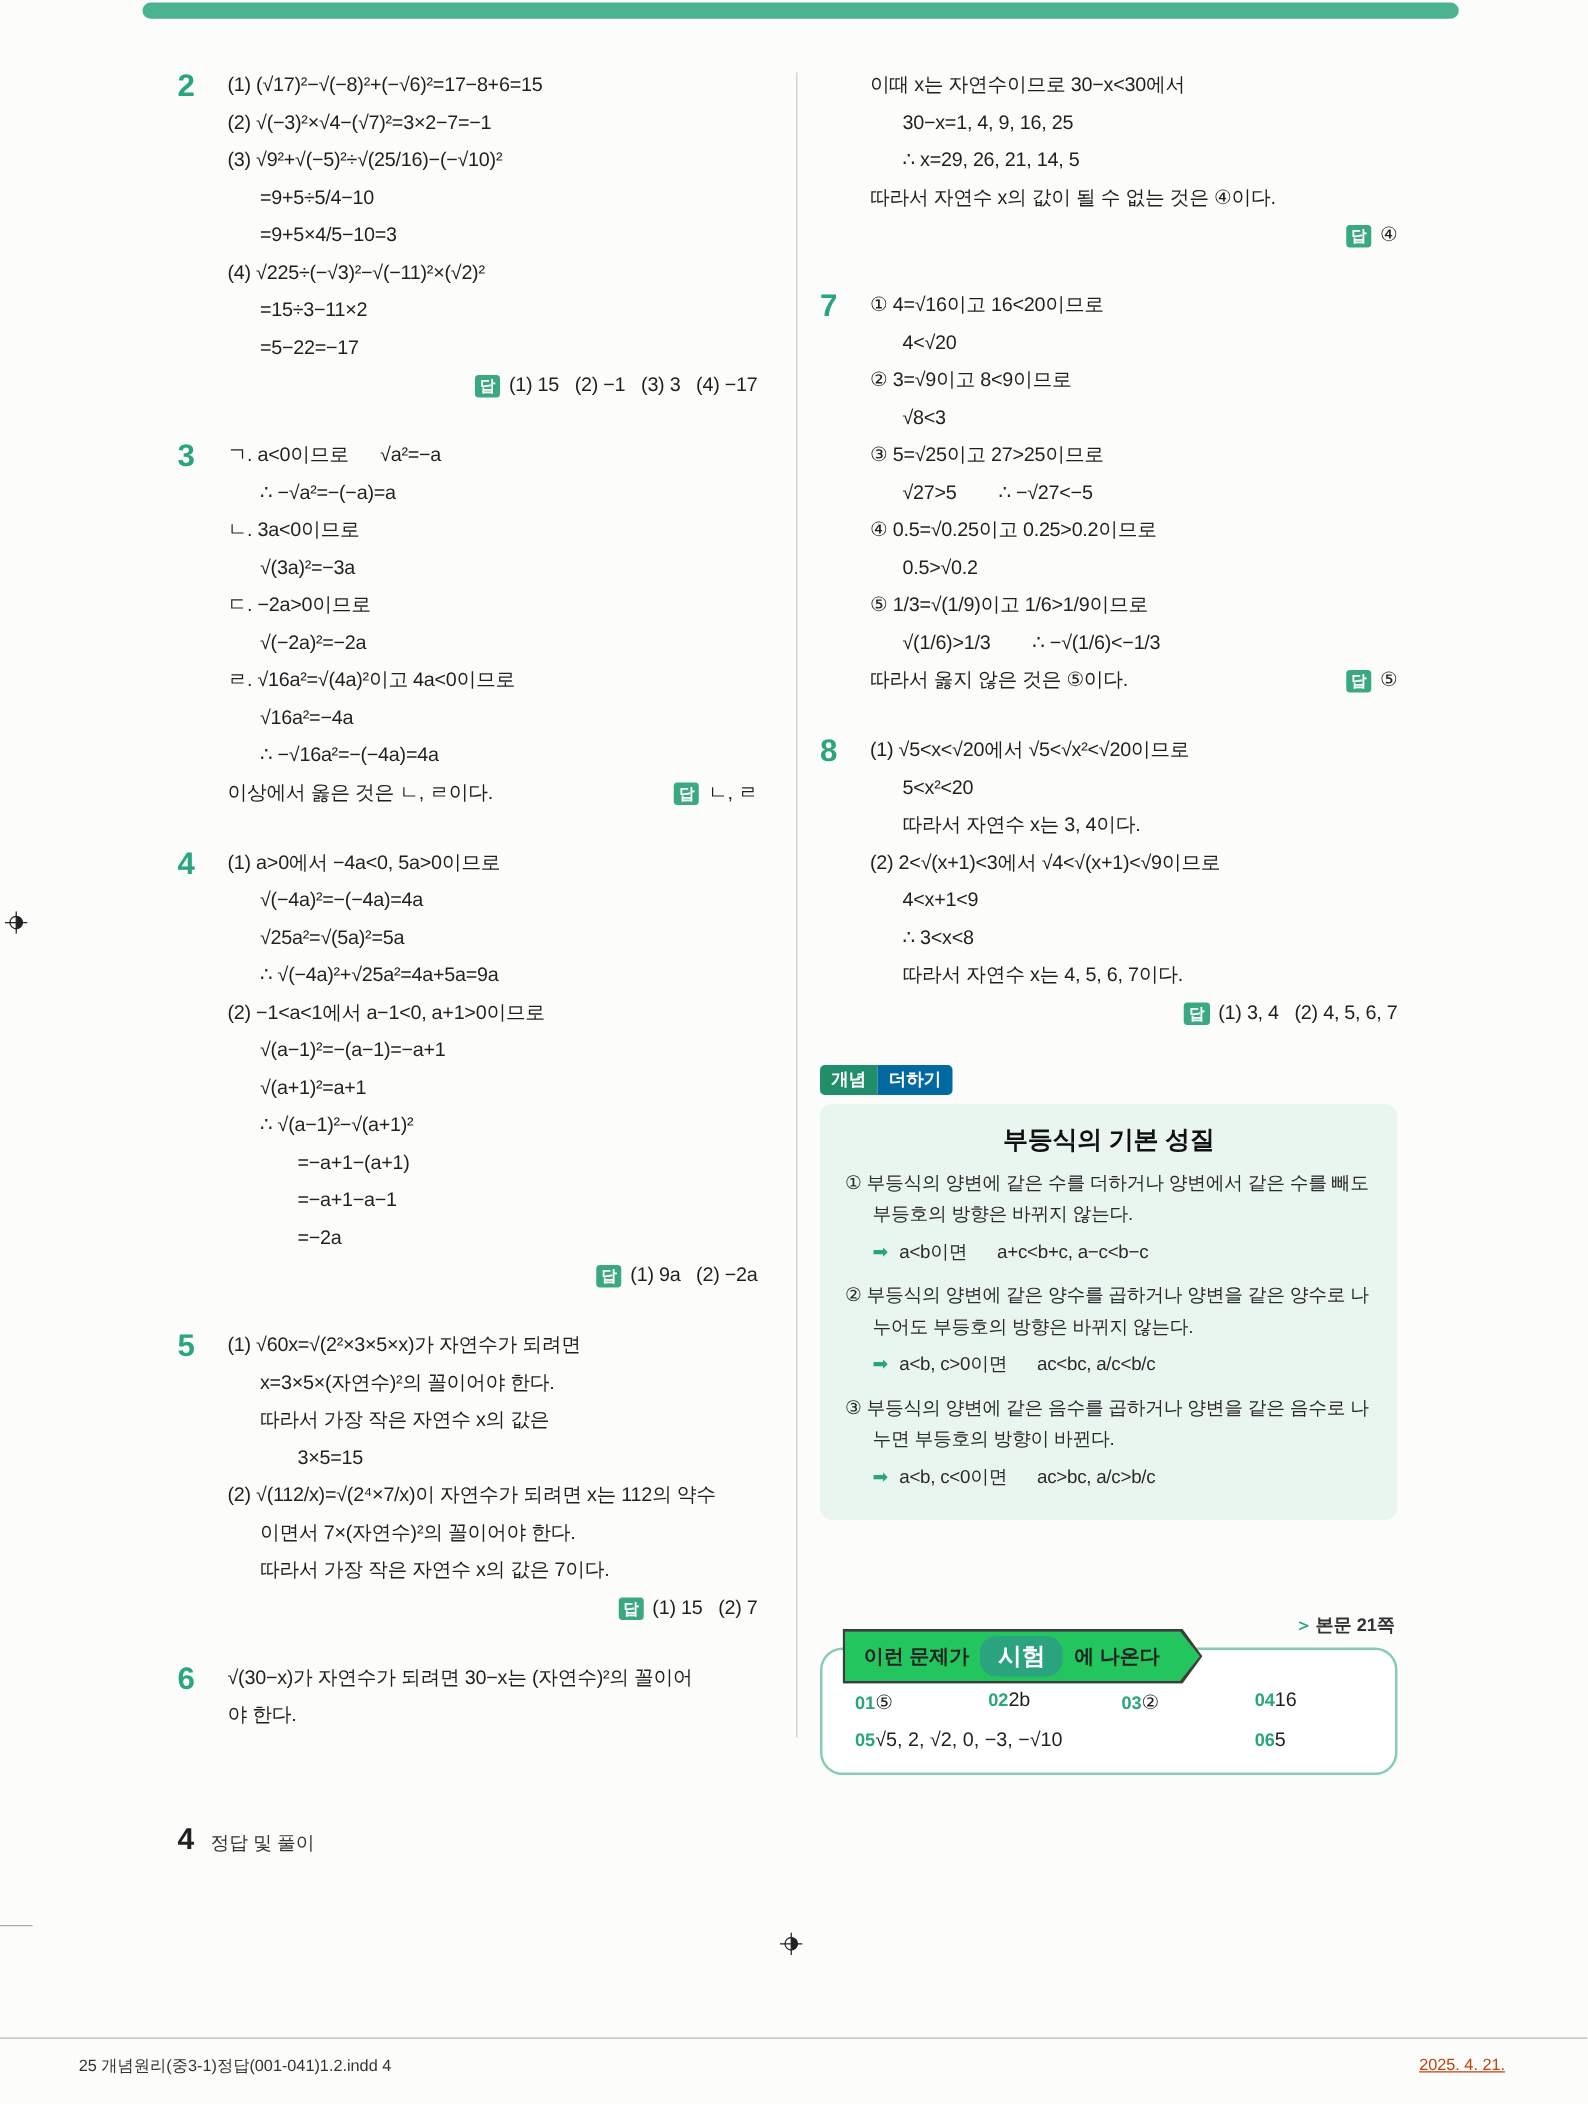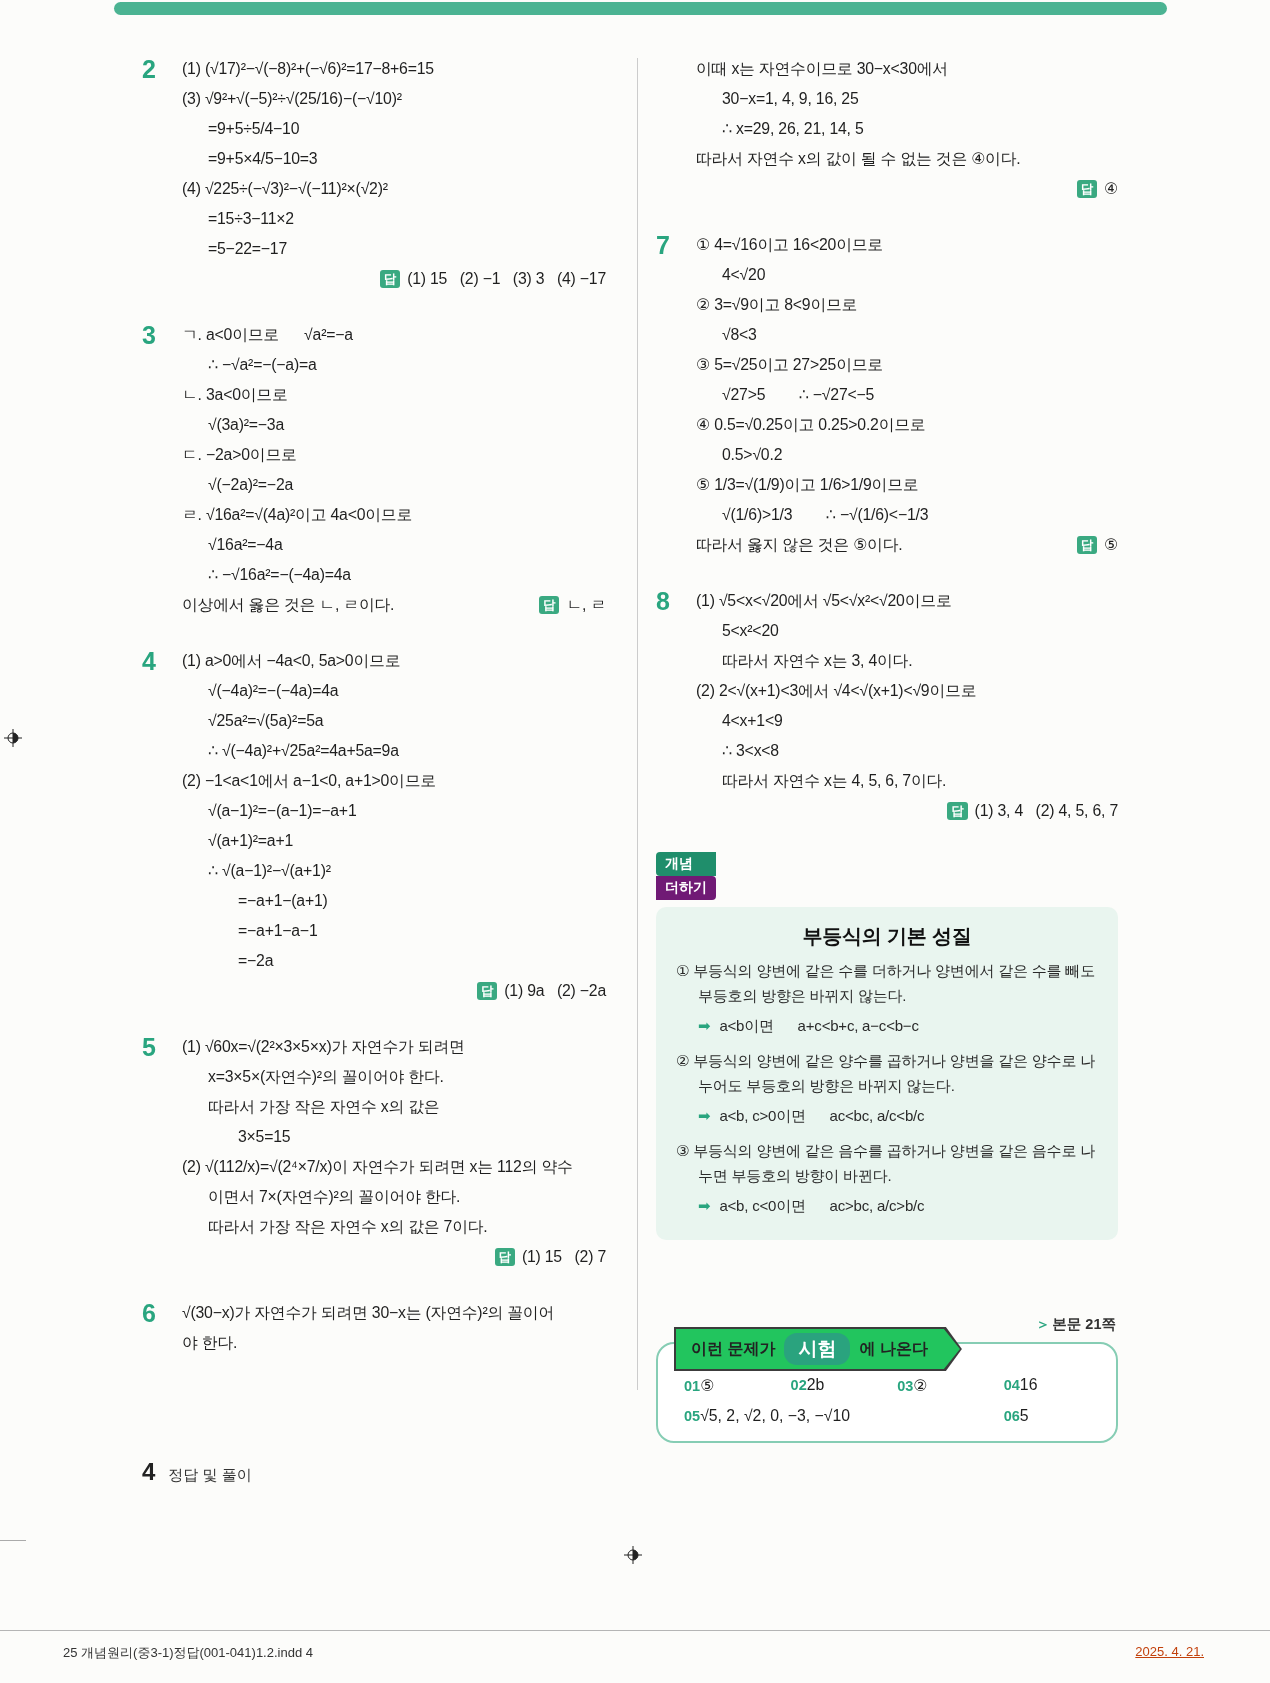--- a/index.html
+++ b/index.html
@@ -31,24 +31,24 @@
   .line.ind1 { padding-left:26px; }
   .line.ind2 { padding-left:56px; }
   .line.with-ans { display:flex; justify-content:space-between; align-items:center; }
   .line.ans-only { display:flex; justify-content:flex-end; }
   .ans { display:inline-flex; align-items:center; white-space:pre-wrap; }
   .ans-badge { flex:none; background:#3aa981; color:#ffffff; font-size:12.5px; font-weight:bold;
                line-height:1; padding:3px 4px; border-radius:3px; margin-right:7px; }
 
   
   .concept-wrap { margin-top:6px; }
-  .concept-tag { display:inline-flex; margin-bottom:7px;flex-direction:column; }
+  .concept-tag { display:inline-flex; margin-bottom:7px; }
   .concept-tag .seg1 { background:#1f8e6b; color:#fff; font-weight:bold; font-size:14px;
                        padding:3px 9px; border-radius:4px 0 0 4px; }
-  .concept-tag .seg2 { background:#701a75; color:#fff; font-weight:bold; font-size:14px;
+  .concept-tag .seg2 { background:#0369a1; color:#fff; font-weight:bold; font-size:14px;
                        padding:3px 9px; border-radius:0 4px 4px 0; }
   .concept-box { background:#e9f5ef; border-radius:10px; padding:17px 20px 12px; font-size:15px;
                  line-height:25px; letter-spacing:-0.2px; color:#2a2a2a; }
   .concept-title { font-weight:bold; font-size:20px; margin-bottom:9px; color:#111;text-align:center; }
   .concept-item { padding-left:22px; text-indent:-22px; }
   .concept-sub { padding-left:22px; margin:5px 0 10px; white-space:pre-wrap; }
   .concept-arrow { color:#29a57f; margin-right:9px; font-size:15px; }
 
   
   .exam-wrap { position:relative; margin-top:102px; }
@@ -92,20 +92,21 @@
 </svg>
 
 <div class="divider"></div>
 
 <div class="col col-left">
   <div id="left-problems">
       <div class="problem">
         <div class="prob-num">2</div>
         <div class="prob-body">
           <div class="line ind0"><span class="line-text">(1) (√17)²−√(−8)²+(−√6)²=17−8+6=15</span></div>
+          <div class="line ind0"><span class="line-text">(2) √(−3)²×√4−(√7)²=3×2−7=−1</span></div>
           <div class="line ind0"><span class="line-text">(3) √9²+√(−5)²÷√(25/16)−(−√10)²</span></div>
           <div class="line ind1"><span class="line-text">=9+5÷5/4−10</span></div>
           <div class="line ind1"><span class="line-text">=9+5×4/5−10=3</span></div>
           <div class="line ind0"><span class="line-text">(4) √225÷(−√3)²−√(−11)²×(√2)²</span></div>
           <div class="line ind1"><span class="line-text">=15÷3−11×2</span></div>
           <div class="line ind1"><span class="line-text">=5−22=−17</span></div>
           <div class="line ind0 ans-only">
             <span class="ans"><span class="ans-badge">답</span><span class="ans-text">(1) 15   (2) −1   (3) 3   (4) −17</span></span>
           </div>
         </div>

